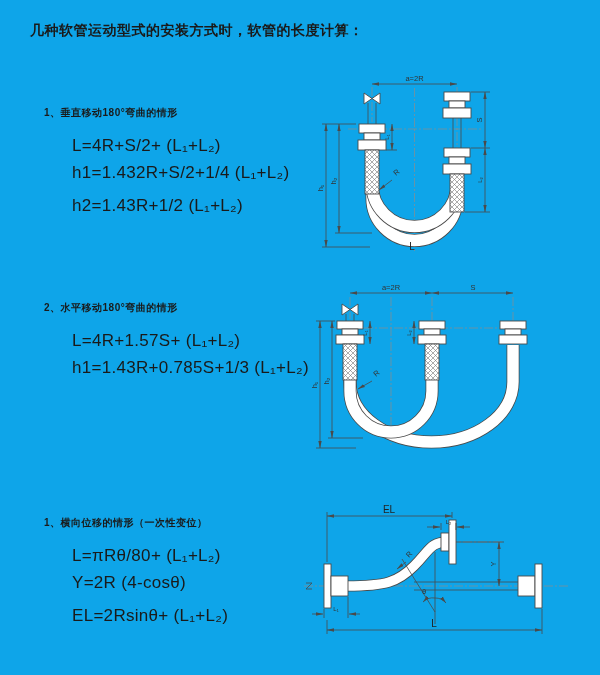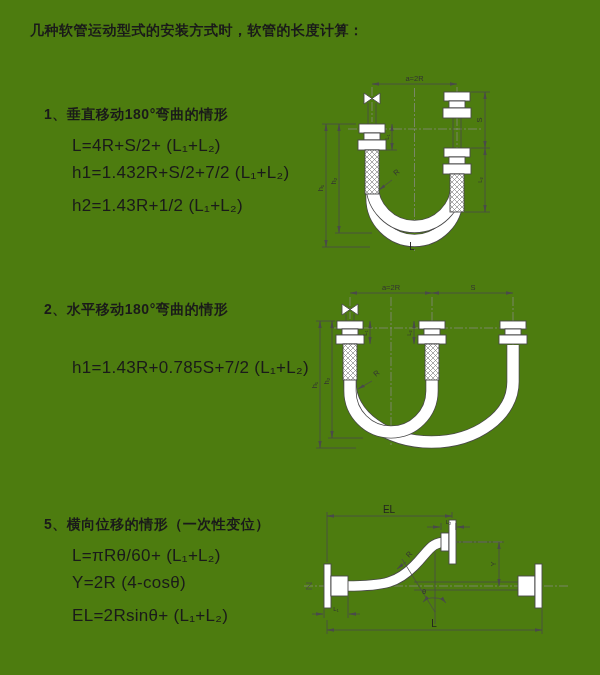--- a/index.html
+++ b/index.html
@@ -1,26 +1,26 @@
 <!DOCTYPE html>
 <html><head>
 <meta charset="utf-8">
 <style>
   html,body { margin:0; padding:0; background:#e8e8e8; }
   .page {
     position:relative; width:600px; height:675px; margin:0 auto;
-    background:#4d7c0f; overflow:hidden;
+    background:#0ea5e9; overflow:hidden;
     font-family:"Liberation Sans","DejaVu Sans",sans-serif; color:#1a1a1a;
   }
   .title {
     position:absolute; left:30px; top:22px; margin:0;
     font-size:14px; font-weight:bold; letter-spacing:0.5px; white-space:nowrap;
   }
   .section { position:absolute; left:44px; width:275px; height:115px; }
-  .heading { font-size:14px; font-weight:bold; letter-spacing:0.5px; white-space:nowrap; }
+  .heading { font-size:10px; font-weight:bold; letter-spacing:0.5px; white-space:nowrap; }
   .formula { position:absolute; left:28px; font-size:17px; letter-spacing:0.3px; white-space:nowrap; }
   .f1 { top:30px; } .f2 { top:57px; } .f3 { top:90px; }
   .diag { position:absolute; }
   #d1 { left:312px; top:72px; }
   #d2 { left:308px; top:283px; }
   #d3 { left:296px; top:502px; }
   
   .thin   { stroke:#4a4a4a; stroke-width:0.8; fill:none; }
   .dim    { stroke:#4a4a4a; stroke-width:0.8; fill:none;
             marker-start:url(#arr); marker-end:url(#arr); }
@@ -50,21 +50,21 @@
   </defs>
 </svg>
 
 <div class="page">
 
   <h1 class="title">几种软管运动型式的安装方式时，软管的长度计算：</h1>
 
   <div class="section" style="top:106px">
     <div class="heading">1、垂直移动180°弯曲的情形</div>
     <div class="formula f1">L=4R+S/2+ (L₁+L₂)</div>
-    <div class="formula f2">h1=1.432R+S/2+7/2 (L₁+L₂)</div>
+    <div class="formula f2">h1=1.432R+S/2+1/4 (L₁+L₂)</div>
     <div class="formula f3">h2=1.43R+1/2 (L₁+L₂)</div>
   </div>
 
   <svg id="d1" class="diag" width="265" height="183" viewBox="0 0 265 183">
 
     <line class="cl" x1="102.5" y1="16" x2="102.5" y2="180"></line>
     <line class="cl" x1="36" y1="57" x2="170" y2="57"></line>
     <line class="cl" x1="60" y1="15" x2="60" y2="50"></line>
     <line class="cl" x1="145" y1="15" x2="145" y2="100"></line>
 
@@ -128,21 +128,22 @@
     <text class="dsmall" transform="rotate(-90 77 65)" x="77" y="65" text-anchor="middle">L₁</text>
 
     <text class="dlabel" transform="rotate(-40 84 104)" x="84" y="104">R</text>
     <line class="thin" x1="80" y1="108" x2="67" y2="118" marker-end="url(#arr)"></line>
 
     <text class="dbig" x="100" y="178" text-anchor="middle">L</text>
   </svg>
 
   <div class="section" style="top:301px">
     <div class="heading">2、水平移动180°弯曲的情形</div>
-    <div class="formula f2">h1=1.43R+0.785S+7/2 (L₁+L₂)</div>
+    <div class="formula f1">L=4R+1.57S+ (L₁+L₂)</div>
+    <div class="formula f2">h1=1.43R+0.785S+1/3 (L₁+L₂)</div>
   </div>
 
   <svg id="d2" class="diag" width="280" height="173" viewBox="0 0 280 173">
 
     <line class="cl" x1="83" y1="14" x2="83" y2="162"></line>
     <line class="cl" x1="124" y1="14" x2="124" y2="105"></line>
     <line class="cl" x1="205" y1="14" x2="205" y2="95"></line>
     <line class="cl" x1="42" y1="14" x2="42" y2="36"></line>
     <line class="cl" x1="26" y1="45" x2="220" y2="45"></line>
 
@@ -196,22 +197,22 @@
     <line class="dim" x1="62" y1="38" x2="62" y2="61"></line>
     <text class="dsmall" transform="rotate(-90 59 50)" x="59" y="50" text-anchor="middle">L₁</text>
     <line class="dim" x1="106" y1="38" x2="106" y2="61"></line>
     <text class="dsmall" transform="rotate(-90 103 50)" x="103" y="50" text-anchor="middle">L₂</text>
 
     <text class="dlabel" transform="rotate(-40 68 94)" x="68" y="94">R</text>
     <line class="thin" x1="64" y1="98" x2="50" y2="106" marker-end="url(#arr)"></line>
   </svg>
 
   <div class="section" style="top:516px">
-    <div class="heading">5、横向位移的情形（一次性变位）</div>
-    <div class="formula f1">L=πRθ/60+ (L₁+L₂)</div>
+    <div class="heading">1、横向位移的情形（一次性变位）</div>
+    <div class="formula f1">L=πRθ/80+ (L₁+L₂)</div>
     <div class="formula f2">Y=2R (4-cosθ)</div>
     <div class="formula f3">EL=2Rsinθ+ (L₁+L₂)</div>
   </div>
 
   <svg id="d3" class="diag" width="296" height="142" viewBox="0 0 296 142">
 
     <line class="cl" x1="8" y1="84" x2="272" y2="84"></line>
     <path class="cl" d="M51,84 C90,84 102,80 118,64 C134,48 134,40 152,40"></path>
     <line class="cl" x1="152" y1="40" x2="208" y2="40"></line>
     <path class="thin" d="M10,81 H16 L10,87 H16"></path>

